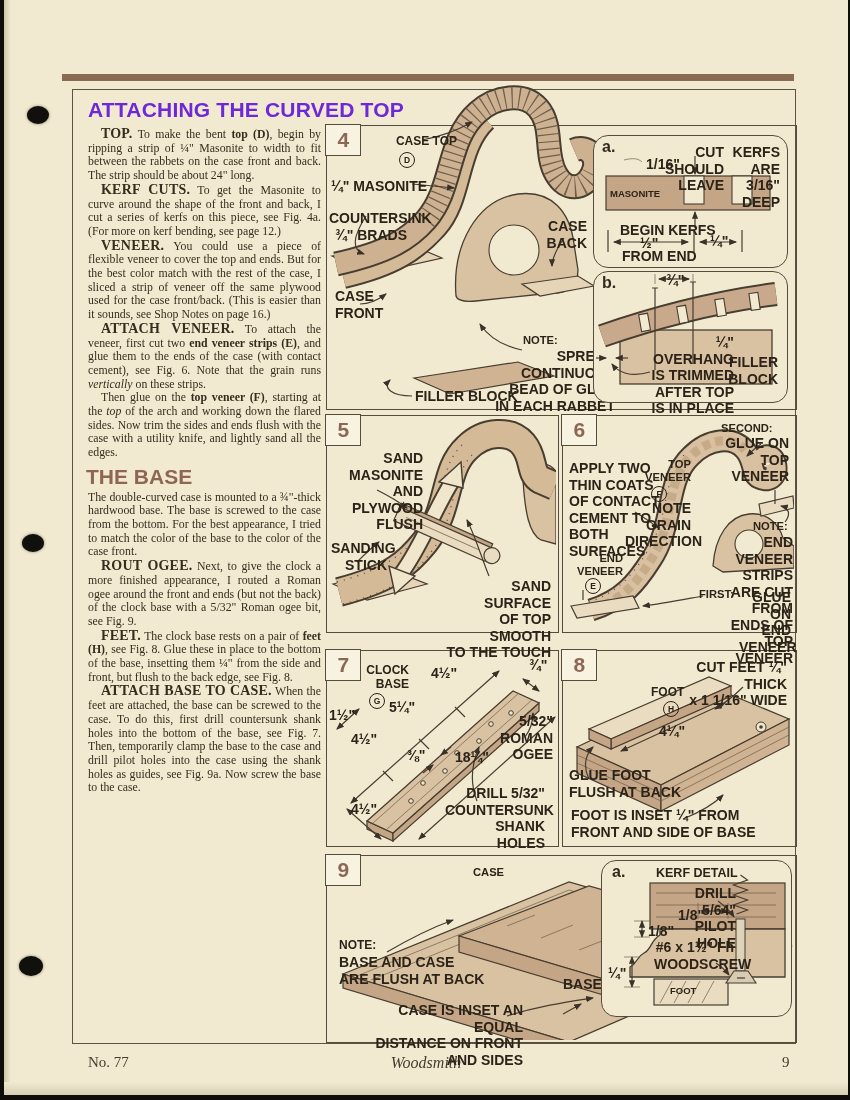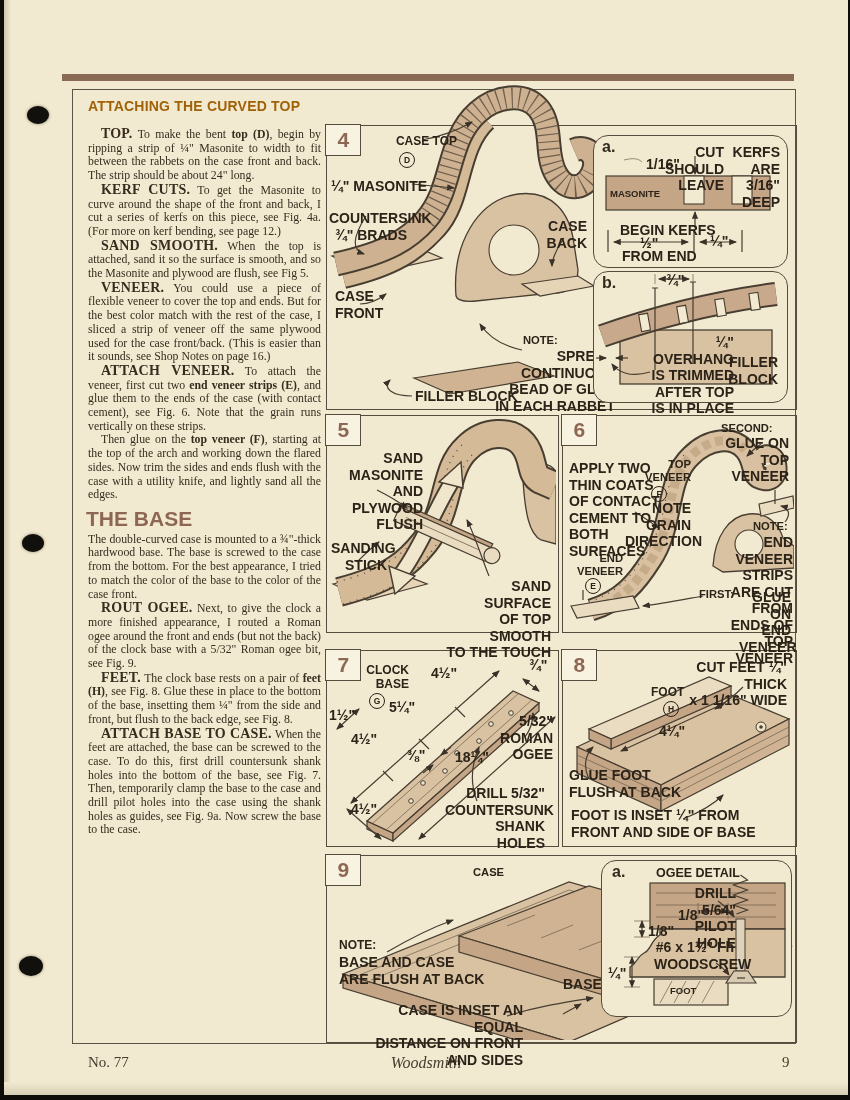--- a/index.html
+++ b/index.html
@@ -3,27 +3,27 @@
 <meta charset="utf-8">
 <style>
   html,body{margin:0;padding:0;background:#0e0d0a;}
   .stage{position:relative;width:850px;height:1100px;overflow:hidden;background:#0e0d0a;font-family:"Liberation Serif",serif;}
   .page{position:absolute;left:4px;top:0;width:844px;height:1095px;background:#f1ead1;}
   .page-edge-l{position:absolute;left:0;top:0;width:7px;height:1095px;background:linear-gradient(90deg,#cdc6ad,#f1ead1);}
   .page-edge-b{position:absolute;left:0;top:1082px;width:844px;height:13px;background:linear-gradient(180deg,#f1ead1,#d6cfb6);}
   .hole{position:absolute;background:#12100c;border-radius:50%;box-shadow:0 0 3px rgba(60,50,30,.6);}
   .rule{position:absolute;left:58px;top:74px;width:732px;height:7px;background:#8a6a52;}
   .frame{position:absolute;left:68px;top:89px;width:722px;height:953px;border:1.6px solid #5c5344;}
-  .h1{position:absolute;font-family:"Liberation Sans",sans-serif;font-weight:bold;font-size:14px;letter-spacing:.2px;color:#a16207;white-space:nowrap;}
+  .h1{position:absolute;font-family:"Liberation Sans",sans-serif;font-weight:bold;font-size:21px;letter-spacing:.2px;color:#6d28d9;white-space:nowrap;}
   .col{position:absolute;left:84px;top:127px;width:233px;color:#382c1e;font-size:11.8px;line-height:13.7px;text-align:justify;}
   .col p{margin:0;text-indent:13px;}
   .col p.ni{text-indent:0;}
   .pl{font-weight:bold;font-size:14px;letter-spacing:.2px;}
   .pb{font-weight:bold;}
-  .pi{}
+  .pi{font-style:italic;}
   .h2col{margin:10px 0 7px -2px;font-family:"Liberation Sans",sans-serif;font-weight:bold;font-size:21px;color:#8d6753;}
   .figbox{position:absolute;border:1.6px solid #564c3e;}
   .badge{position:absolute;top:-1.6px;left:-1.6px;width:34px;height:30px;background:#f8f3e1;border:1.6px solid #564c3e;display:flex;align-items:center;justify-content:center;font-family:"Liberation Sans",sans-serif;font-weight:bold;font-size:21px;color:#8d6753;z-index:5;}
   .sub{position:absolute;border:1.6px solid #564c3e;border-radius:15px;background:#f1ead1;z-index:4;}
   .sub .letter{position:absolute;font-family:"Liberation Sans",sans-serif;font-weight:bold;font-size:16px;color:#342a1d;}
   .fl{position:absolute;font-family:"Liberation Sans",sans-serif;font-weight:bold;font-size:14px;line-height:1.18;color:#2c2318;white-space:pre-line;z-index:3;}
   .tc{text-align:right;}
   .lg{font-size:11.2px;}
   .md{font-size:12px;}
   .cl{position:absolute;width:14px;height:14px;border:1.2px solid #2c2318;border-radius:50%;font-family:"Liberation Sans",sans-serif;font-weight:bold;font-size:8.5px;line-height:14px;text-align:center;color:#2c2318;z-index:3;}
@@ -47,21 +47,20 @@
 <div class="stage">
   <div class="page">
     <div class="page-edge-l"></div>
     <div class="rule"></div>
     <div class="frame"></div>
     <div class="h1" style="left:84px;top:98px;">ATTACHING THE CURVED TOP</div>
 
     <div class="col">
       <p><span class="pl">TOP.</span><span> To make the bent </span><span class="pb">top (D)</span><span>, begin by ripping a strip of ¼" Masonite to width to fit between the rabbets on the case front and back. The strip should be about 24" long.</span></p>
       <p><span class="pl">KERF CUTS.</span><span> To get the Masonite to curve around the shape of the front and back, I cut a series of kerfs on this piece, see Fig. 4a. (For more on kerf bending, see page 12.)</span></p>
-      <p><span class="pl">SAND SMOOTH.</span><span> When the top is attached, sand it so the surface is smooth, and so the Masonite and plywood are flush, see Fig 5.</span></p>
       <p><span class="pl">VENEER.</span><span> You could use a piece of flexible veneer to cover the top and ends. But for the best color match with the rest of the case, I sliced a strip of veneer off the same plywood used for the case front/back. (This is easier than it sounds, see Shop Notes on page 16.)</span></p>
       <p><span class="pl">ATTACH VENEER.</span><span> To attach the veneer, first cut two </span><span class="pb">end veneer strips (E)</span><span>, and glue them to the ends of the case (with contact cement), see Fig. 6. Note that the grain runs </span><span class="pi">vertically</span><span> on these strips.</span></p>
       <p><span>Then glue on the </span><span class="pb">top veneer (F)</span><span>, starting at the </span><span class="pi">top</span><span> of the arch and working down the flared sides. Now trim the sides and ends flush with the case with a utility knife, and lightly sand all the edges.</span></p>
       <div class="h2col">THE BASE</div>
       <p class="ni"><span>The double-curved case is mounted to a ¾"-thick hardwood base. The base is screwed to the case from the bottom. For the best appearance, I tried to match the color of the base to the color of the case front.</span></p>
       <p><span class="pl">ROUT OGEE.</span><span> Next, to give the clock a more finished appearance, I routed a Roman ogee around the front and ends (but not the back) of the clock base with a 5/32" Roman ogee bit, see Fig. 9.</span></p>
       <p><span class="pl">FEET.</span><span> The clock base rests on a pair of </span><span class="pb">feet (H)</span><span>, see Fig. 8. Glue these in place to the bottom of the base, insetting them ¼" from the side and front, but flush to the back edge, see Fig. 8.</span></p>
       <p><span class="pl">ATTACH BASE TO CASE.</span><span> When the feet are attached, the base can be screwed to the case. To do this, first drill countersunk shank holes into the bottom of the base, see Fig. 7. Then, temporarily clamp the base to the case and drill pilot holes into the case using the shank holes as guides, see Fig. 9a. Now screw the base to the case.</span></p>
     </div>
 
@@ -387,21 +386,21 @@
           <path d="M135,117 h8" class="ln"></path>
           <path d="M100,50 L126,50" class="ln" marker-start="url(#m9a)" marker-end="url(#m9a)"></path>
           <path d="M96,42 V58 M126,42 V58" class="lnt"></path>
           <path d="M40,60 L40,76" class="ln" marker-start="url(#m9a)" marker-end="url(#m9a)"></path>
           <path d="M30,96 L30,126" class="ln" marker-start="url(#m9a)" marker-end="url(#m9a)"></path>
           <path d="M32,60 h16 M32,76 h16 M22,96 h16 M22,126 h16" class="lnt"></path>
           <path d="M116,40 C124,46 128,50 132,56" class="ln" fill="none" marker-end="url(#m9a)"></path>
           <path d="M114,102 C120,106 124,110 127,114" class="ln" fill="none" marker-end="url(#m9a)"></path>
         </svg>
         <span class="letter" style="left:10px;top:2px;">a.</span>
-        <div class="fl" style="left:54px;top:5px;font-size:12.5px;">OGEE DETAIL</div>
+        <div class="fl" style="left:54px;top:5px;font-size:12.5px;">KERF DETAIL</div>
         <div class="fl tc" style="left:56px;top:24px;width:78px;">DRILL 5/64"
 PILOT HOLE</div>
         <div class="fl" style="left:76px;top:46px;">1/8"</div>
         <div class="fl" style="left:46px;top:62px;">1/8"</div>
         <div class="fl" style="left:6px;top:104px;">¼"</div>
         <div class="fl tc" style="left:52px;top:78px;width:80px;">#6 x 1½" Fh
 WOODSCREW</div>
         <div class="fl" style="left:68px;top:124px;font-size:9.5px;">FOOT</div>
       </div>
     </div>

